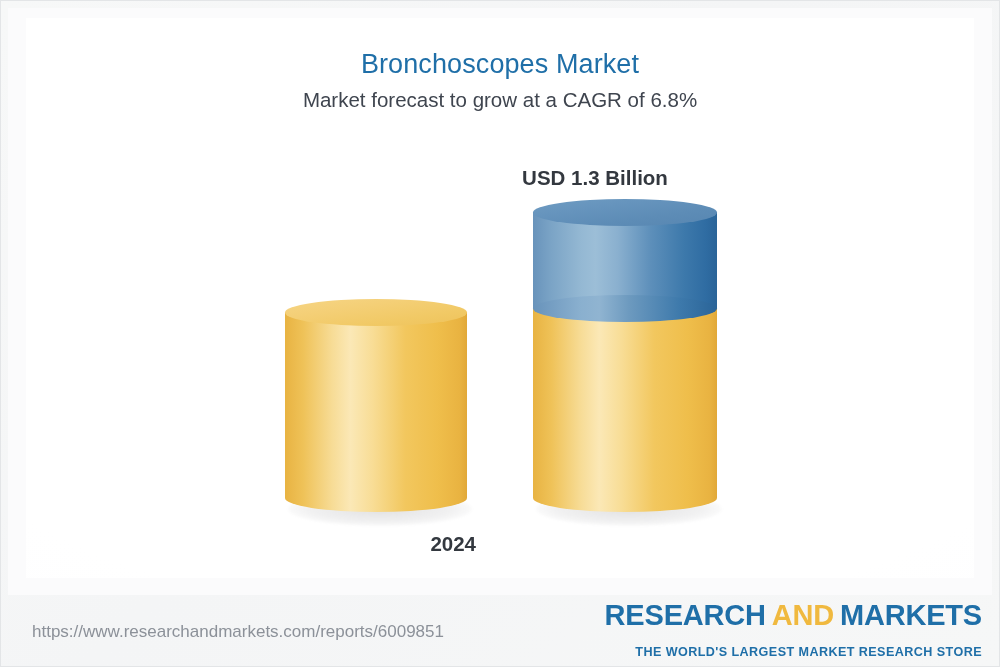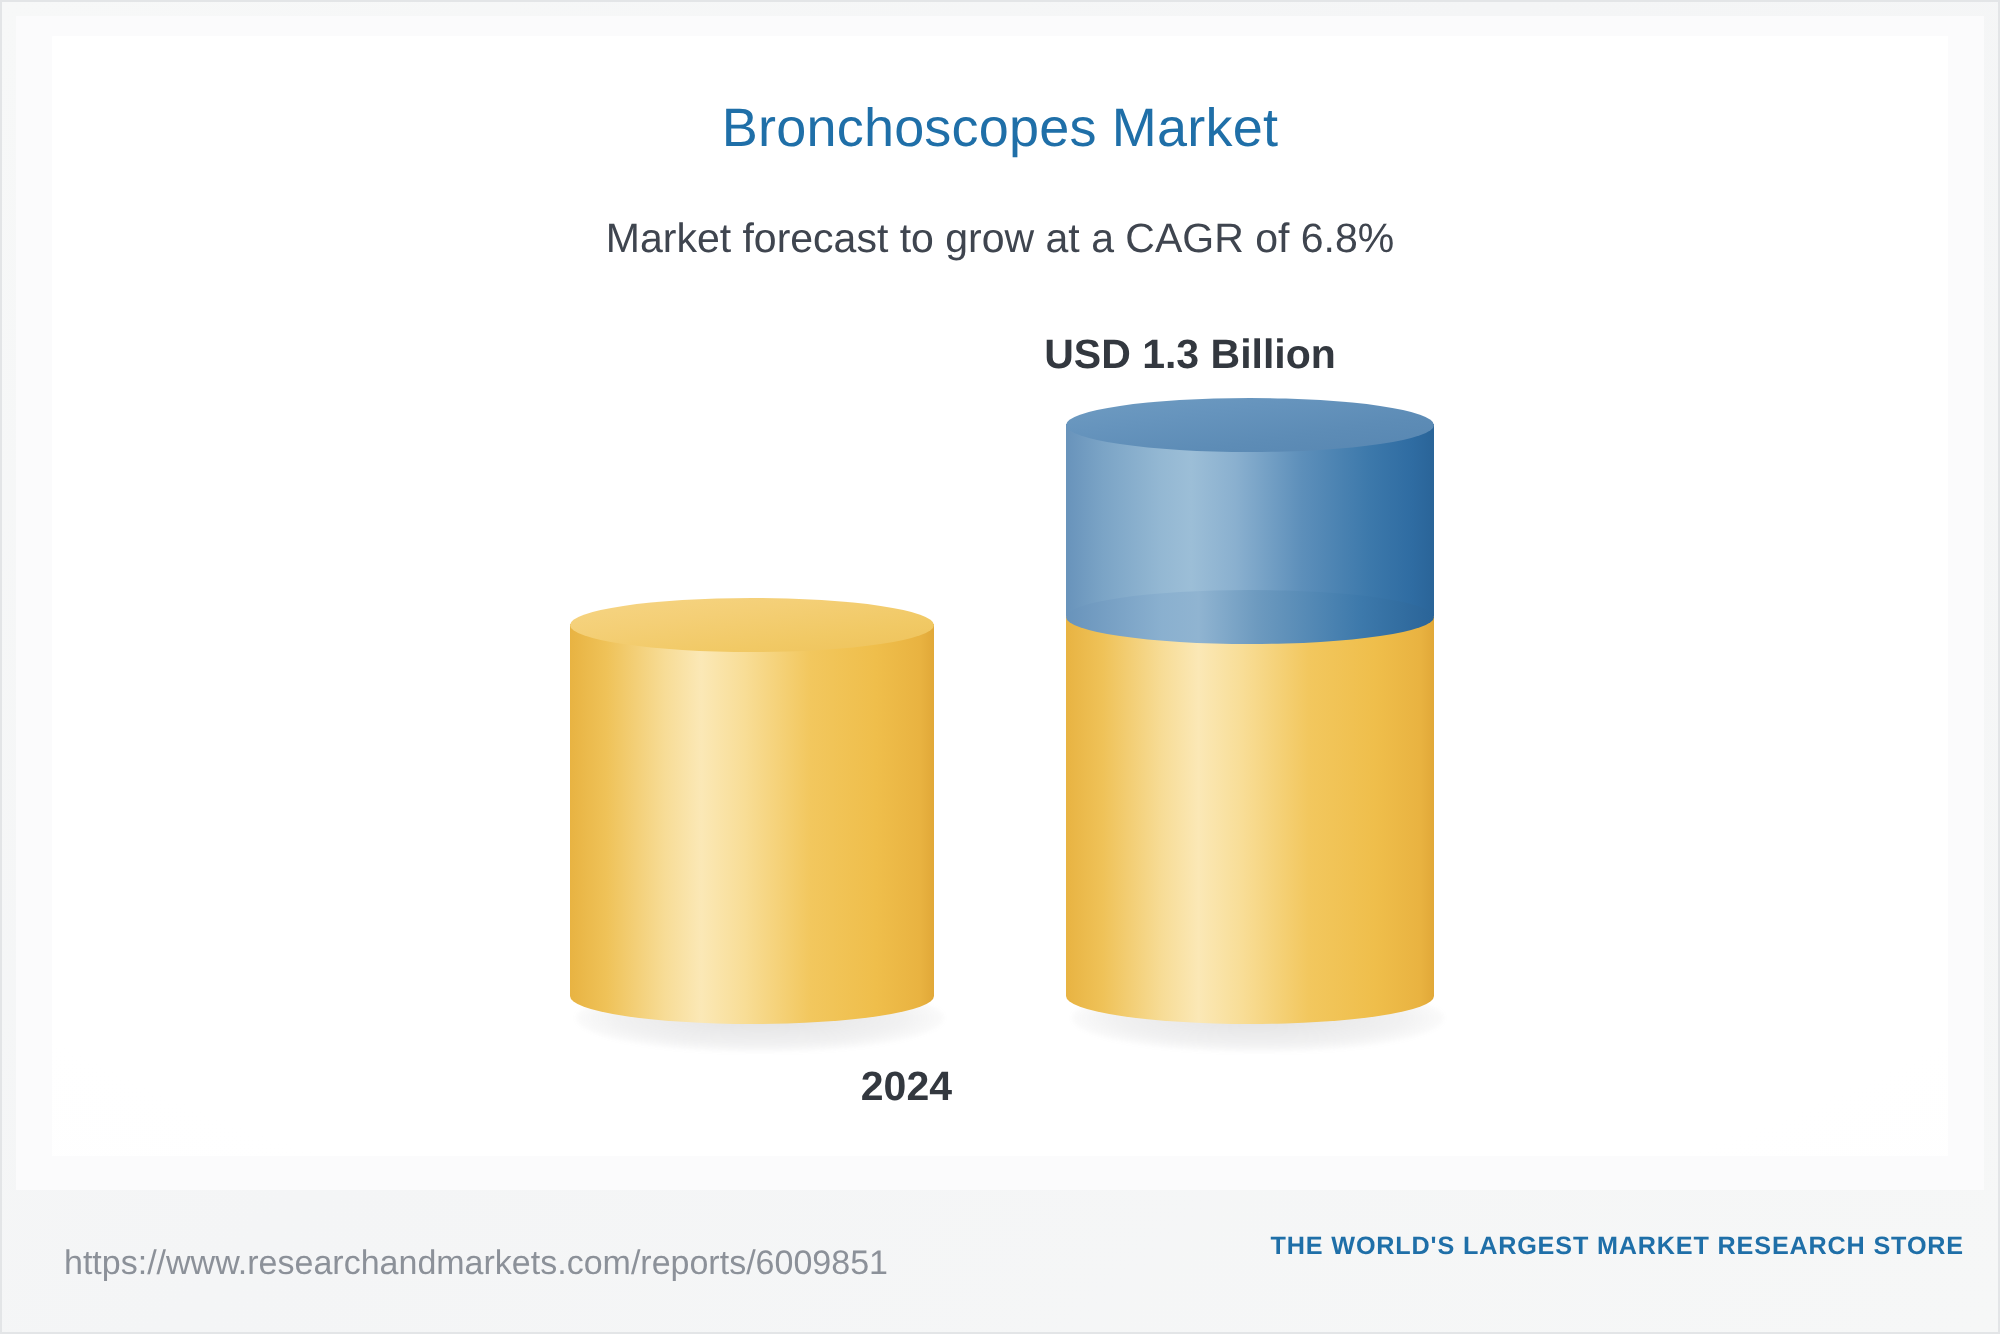--- a/index.html
+++ b/index.html
@@ -65,21 +65,20 @@
   #subtitle {
     position: absolute;
     left: 0;
     top: 88px;
     width: 1000px;
     text-align: center;
     font-size: 20.5px;
     font-weight: normal;
     color: #3f454f;
     z-index: 12;
-    margin-top: 20px;
   }
 
   
   .value-label {
     position: absolute;
     text-align: center;
     font-size: 20.5px;
     font-weight: bold;
     color: #33383f;
     z-index: 14;
@@ -266,17 +265,18 @@
     <div class="seam seam-blue" style="left:533px; top:295px; width:184px; height:27px;"></div>
 
     <div class="cap cap-blue" style="left:533px; top:199px; width:184px; height:27px;"></div>
   </div>
 
   <div class="value-label" id="value-2030">USD 1.3 Billion</div>
 
   <a id="footer-url" href="#" style="text-decoration:none; color:#8c9199;">https://www.researchandmarkets.com/reports/6009851</a>
 
   <div id="logo">
+    <div id="logo-main"><span>RESEARCH</span><span id="logo-and" style="padding:0 6px;">AND</span><span>MARKETS</span></div>
     <div id="logo-tag">THE WORLD'S LARGEST MARKET RESEARCH STORE</div>
   </div>
 
   <div id="frame-border"></div>
 </div>
 
 </body></html>

